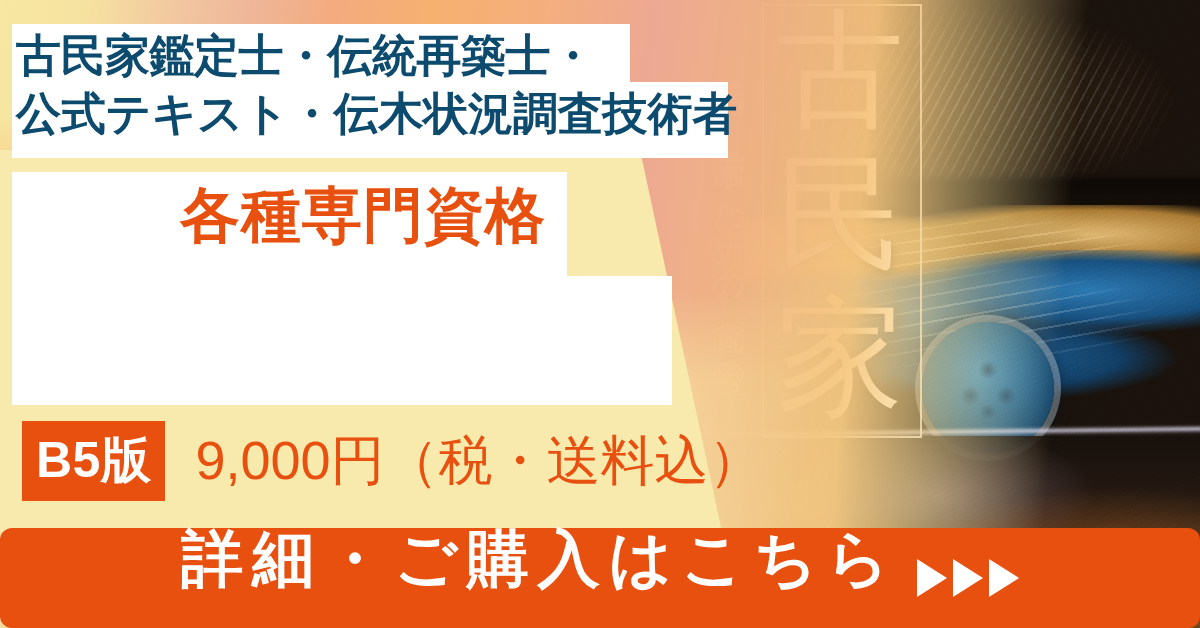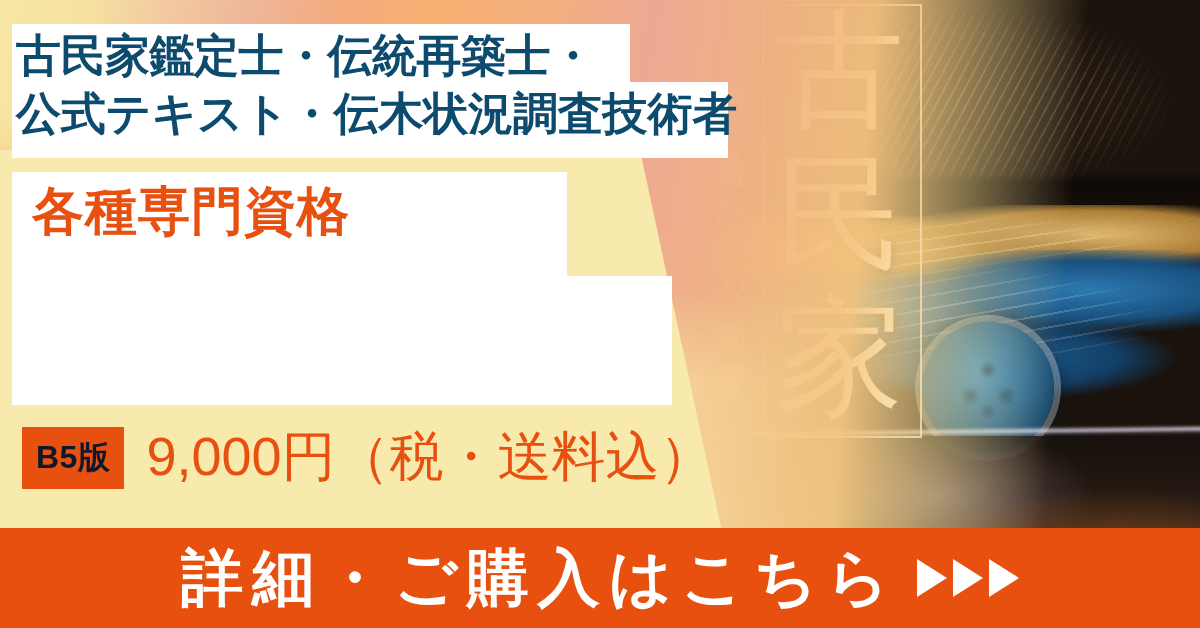--- a/index.html
+++ b/index.html
@@ -266,65 +266,67 @@
     letter-spacing: -0.5px;
     white-space: nowrap;
   }
   .cert-lines .l2 { letter-spacing: -0.2px; }
 
   .headline {
     position: absolute;
     left: 14px; top: 178px;
     width: 680px;
     color: #e8500f;
-    font-size: 52px;
+    font-size: 60px;
     font-weight: 700;
     line-height: 1.28;
     letter-spacing: 1px;
     white-space: nowrap;
+    text-align: center;
   }
   .headline .h1 { padding-left: 18px; }
   .headline .h2 { padding-left: 160px; }
 
   
   .price-row {
     position: absolute;
     left: 22px; top: 421px;
     display: flex;
     align-items: center;
     gap: 22px;
   }
   .badge {
     background: #e8500f;
-    color: #0f172a;
-    font-size: 32px;
+    color: #ffffff;
+    font-size: 50px;
     font-weight: 700;
     line-height: 1;
     padding: 14px 14px 16px;
     letter-spacing: 0.5px;
     white-space: nowrap;
   }
   .price {
     color: #e8500f;
     font-size: 54px;
     font-weight: 400;
     letter-spacing: 0px;
     white-space: nowrap;
+    margin-left: 8px;
   }
 
   
   .cta {
     position: absolute;
     left: 0; bottom: 0;
     width: 1200px; height: 100px;
     background: #e8500f;
     display: flex;
-    align-items: center;
     justify-content: center;
     gap: 22px;
+    border-radius: 12px;
   }
   .cta-label {
     color: #ffffff;
     font-size: 62px;
     font-weight: 700;
     letter-spacing: 9px;
     white-space: nowrap;
     line-height: 1;
   }
   .cta-arrows {

